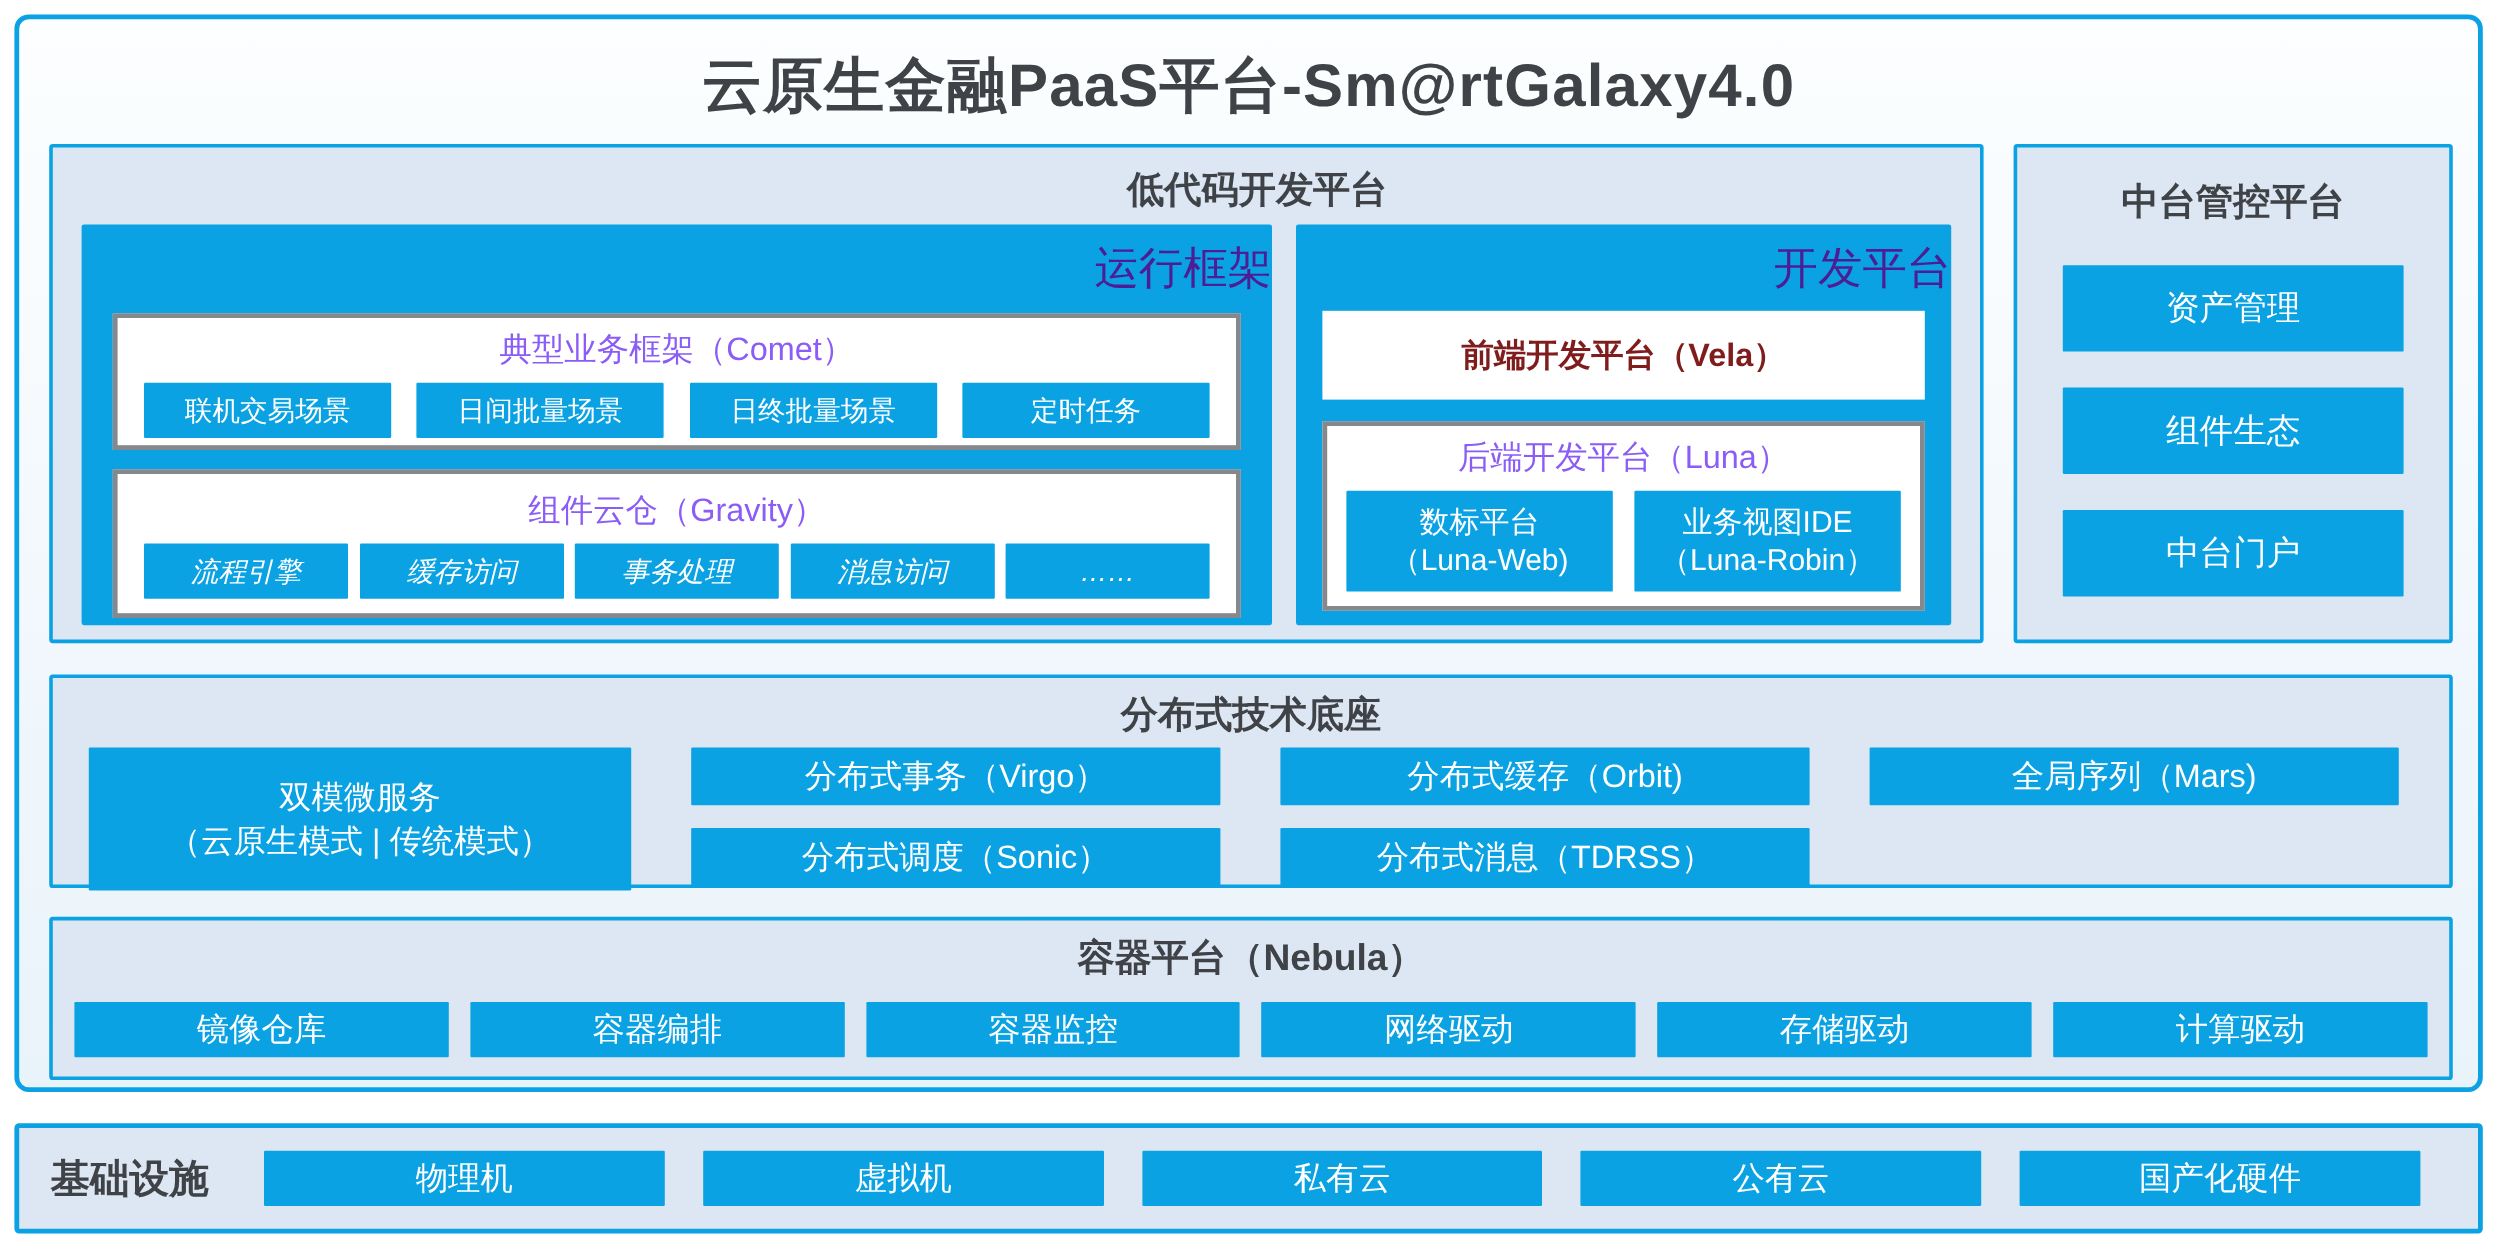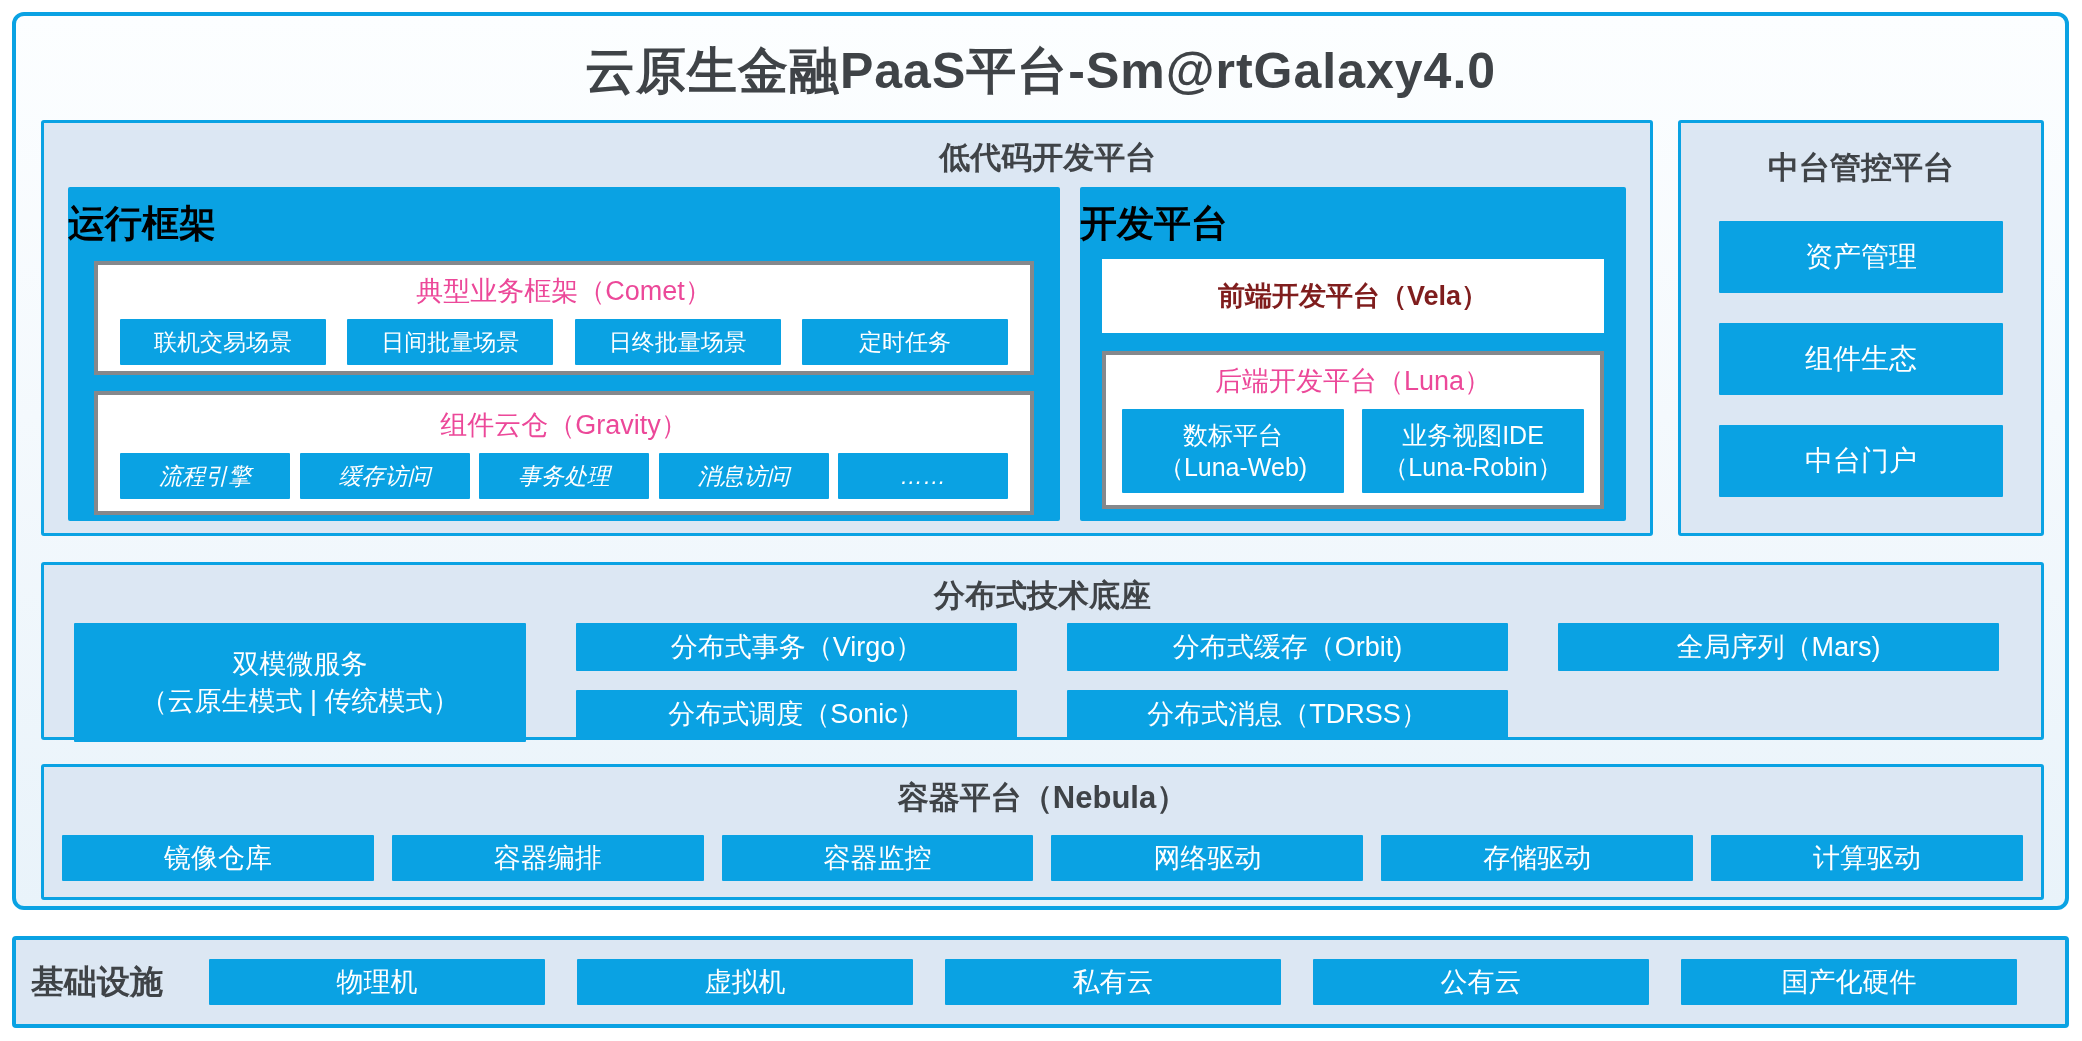--- a/index.html
+++ b/index.html
@@ -23,25 +23,25 @@
   
   .panel{position:absolute;background:var(--panel);border:3px solid var(--blue);border-radius:3px;}
   .panel-header{font-size:31px;font-weight:700;color:var(--dark);text-align:center;}
 
   
   .lowcode-panel{left:25px;top:104px;width:1612px;height:416px;}
   .lowcode-header{position:absolute;left:25%;right:0;top:14px;}
   .bigblue{position:absolute;background:var(--blue);border-radius:2px;}
   .runtime-box{left:24px;top:64px;width:992px;height:334px;}
   .dev-box{left:1036px;top:64px;width:546px;height:334px;}
-  .bigblue-title{margin-top:12px;text-align:left;font-size:37px;font-weight:700;color:#000000;}
+  .bigblue-title{margin-top:12px;text-align:right;font-size:37px;font-weight:400;color:#4c1d95;}
   .whitebox{background:#ffffff;border:4px solid var(--gray-border);margin:0 26px;}
   .comet-box{margin-top:12px;height:114px;}
   .gravity-box{margin-top:16px;height:124px;padding-top:4px;}
-  .whitebox-title{margin-top:8px;text-align:center;font-size:27px;color:#ec4899;}
+  .whitebox-title{margin-top:8px;text-align:center;font-size:27px;color:#8b5cf6;}
   .chip-row{display:flex;justify-content:space-between;align-items:center;padding:0 22px;margin-top:10px;}
   .chip{background:var(--blue);color:#ffffff;display:flex;flex-direction:column;
     align-items:center;justify-content:center;text-align:center;font-size:23px;border-radius:1px;}
   .chip-comet{width:206px;height:46px;}
   .chip-gravity{width:170px;height:46px;font-style:italic;}
 
   
   .vela-box{background:#ffffff;margin:10px 22px 0 22px;height:74px;
     display:flex;align-items:center;justify-content:center;font-size:27px;color:#7f1d1d;font-weight:bold;}
   .luna-box{background:#ffffff;border:4px solid var(--gray-border);margin:18px 22px 0 22px;height:158px;}
@@ -66,21 +66,21 @@
   
   .container-panel{left:25px;top:748px;width:2003px;height:136px;}
   .cont-header{margin-top:10px;}
   .cont-row{display:flex;gap:18px;padding:0 18px;margin-top:16px;}
   .chip-cont{flex:1;height:46px;font-size:27px;}
 
   
   .infra-bar{position:absolute;left:12px;top:936px;width:2057px;height:92px;
     background:var(--panel);border:4px solid var(--blue);border-radius:4px;
     display:flex;align-items:center;}
-  .infra-label{margin-left:15px;font-size:33px;font-weight:700;color:var(--dark);white-space:nowrap;}
+  .infra-label{margin-left:26px;font-size:33px;font-weight:700;color:var(--dark);white-space:nowrap;}
   .infra-chips{display:flex;flex:1;gap:32px;margin:0 48px 0 46px;}
   .chip-infra{flex:1;height:46px;font-size:27px;}
 </style>
 </head>
 <body>
 
 <div class="stage">
 
   <div class="outer-frame">
     <div class="main-title">云原生金融PaaS平台-Sm@rtGalaxy4.0</div>

